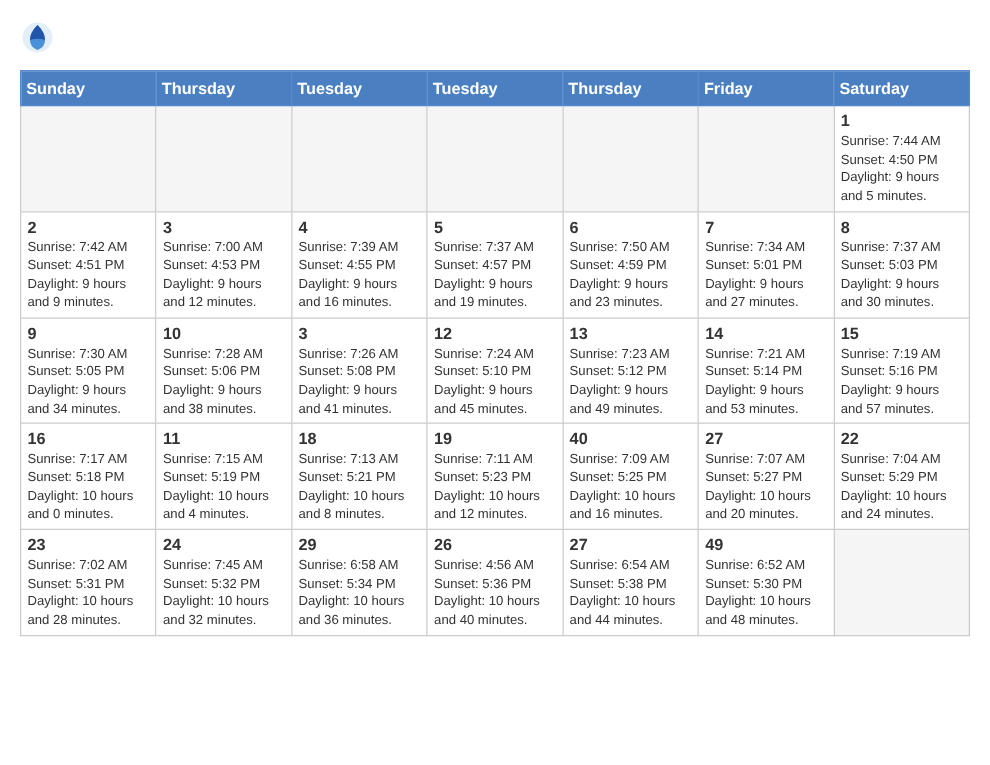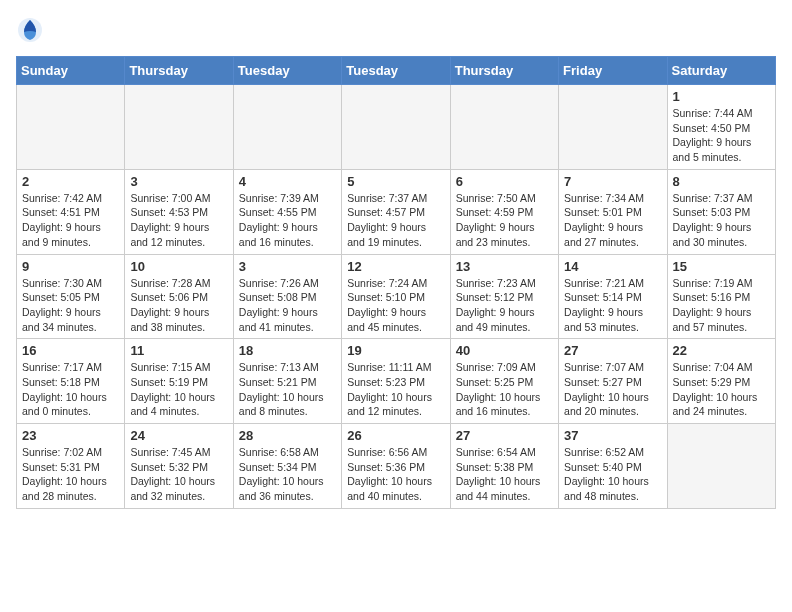--- a/index.html
+++ b/index.html
@@ -233,21 +233,21 @@
 Daylight: 10 hours and 4 minutes.</div>
         </td>
         <td>
           <span class="day-number">18</span>
           <div class="day-detail">Sunrise: 7:13 AM
 Sunset: 5:21 PM
 Daylight: 10 hours and 8 minutes.</div>
         </td>
         <td>
           <span class="day-number">19</span>
-          <div class="day-detail">Sunrise: 11:11 AM
+          <div class="day-detail">Sunrise: 7:11 AM
 Sunset: 5:23 PM
 Daylight: 10 hours and 12 minutes.</div>
         </td>
         <td>
           <span class="day-number">40</span>
           <div class="day-detail">Sunrise: 7:09 AM
 Sunset: 5:25 PM
 Daylight: 10 hours and 16 minutes.</div>
         </td>
         <td>
@@ -270,39 +270,39 @@
 Sunset: 5:31 PM
 Daylight: 10 hours and 28 minutes.</div>
         </td>
         <td>
           <span class="day-number">24</span>
           <div class="day-detail">Sunrise: 7:45 AM
 Sunset: 5:32 PM
 Daylight: 10 hours and 32 minutes.</div>
         </td>
         <td>
-          <span class="day-number">28</span>
+          <span class="day-number">29</span>
           <div class="day-detail">Sunrise: 6:58 AM
 Sunset: 5:34 PM
 Daylight: 10 hours and 36 minutes.</div>
         </td>
         <td>
           <span class="day-number">26</span>
-          <div class="day-detail">Sunrise: 6:56 AM
+          <div class="day-detail">Sunrise: 4:56 AM
 Sunset: 5:36 PM
 Daylight: 10 hours and 40 minutes.</div>
         </td>
         <td>
           <span class="day-number">27</span>
           <div class="day-detail">Sunrise: 6:54 AM
 Sunset: 5:38 PM
 Daylight: 10 hours and 44 minutes.</div>
         </td>
         <td>
-          <span class="day-number">37</span>
+          <span class="day-number">49</span>
           <div class="day-detail">Sunrise: 6:52 AM
-Sunset: 5:40 PM
+Sunset: 5:30 PM
 Daylight: 10 hours and 48 minutes.</div>
         </td>
         <td class="empty"></td>
       </tr>
     </tbody>
 </table>
 
 </body></html>

